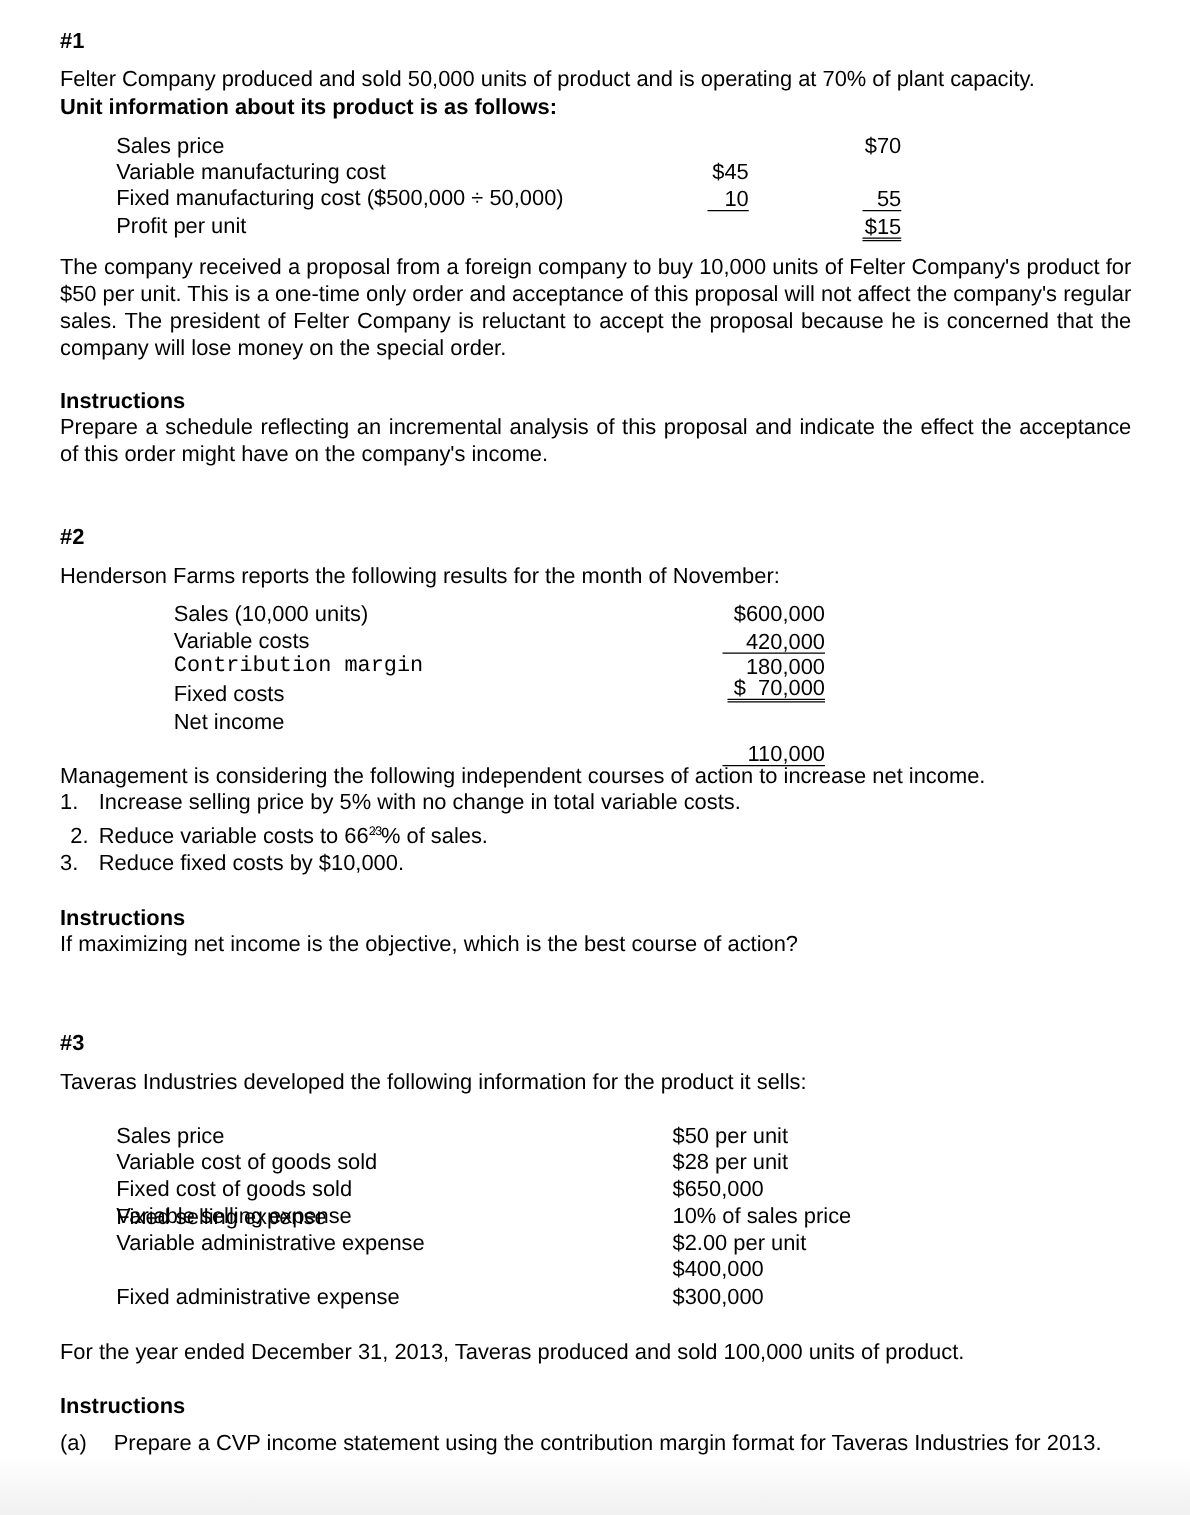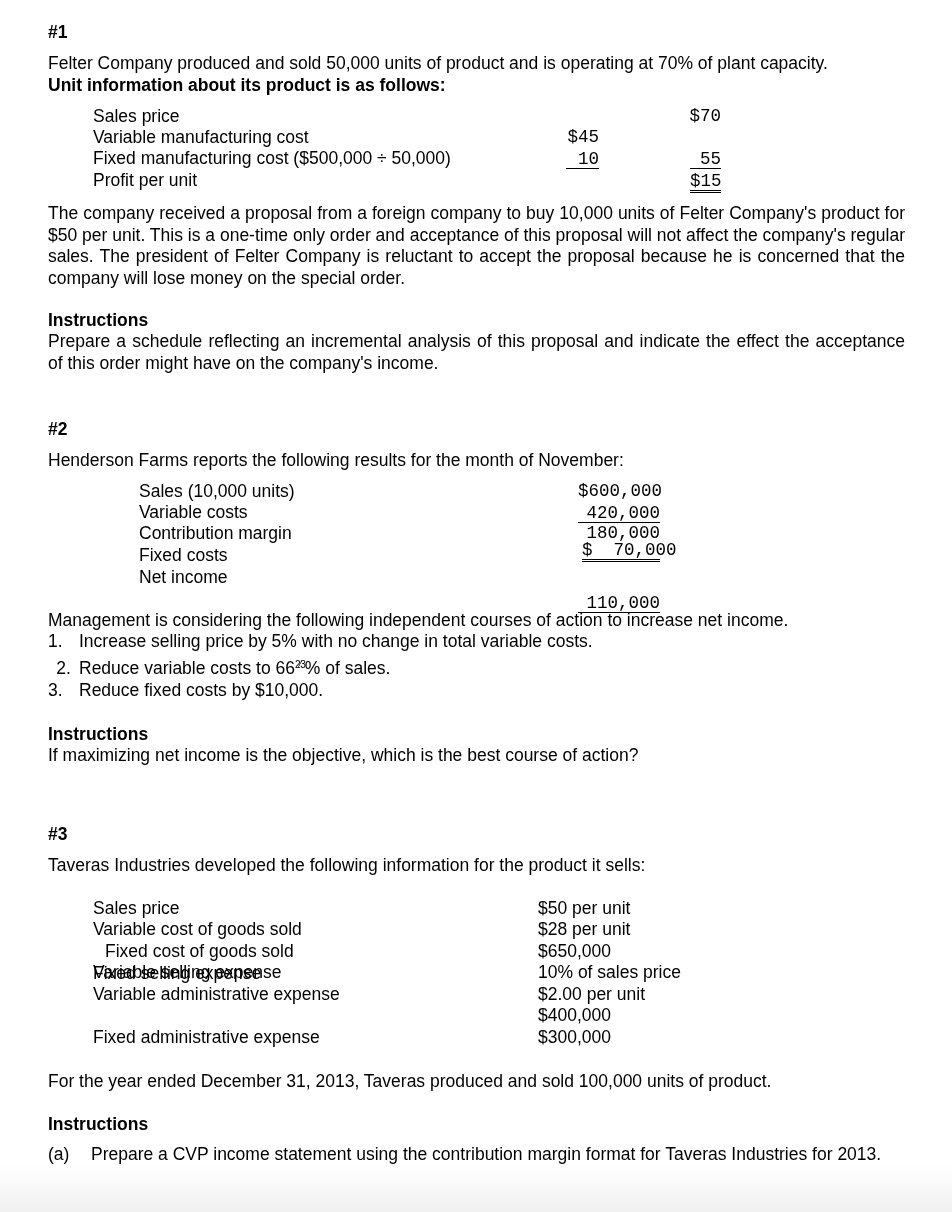--- a/index.html
+++ b/index.html
@@ -9,21 +9,21 @@
     font-family: "Liberation Sans", sans-serif;
     font-size: 17.5px; color: #000;
     position: relative;
   }
   .abs { position: absolute; white-space: nowrap; }
   .bold { font-weight: bold; }
   .para { position: absolute; left: 48px; width: 857px; line-height: 21.5px; text-align: justify; }
   .row { position: absolute; height: 21px; line-height: 21px; }
   .ul { border-bottom: 1.5px solid #000; line-height: 18px; }
   .dul { border-bottom: 3px double #000; line-height: 18px; }
-  .num { text-align: right; font-family: Liberation Mono, monospace; }
+  .num { text-align: right; }
   .frac { font-size: 10px; vertical-align: 6px; letter-spacing: -1px; }
 </style>
 </head>
 <body>
 
 <div class="abs bold" style="left:48px; top:22px;">#1</div>
 <div class="abs" style="left:48px; top:53px;">Felter Company produced and sold 50,000 units of product and is operating at 70% of plant capacity.</div>
 <div class="abs" style="left:48px; top:75px;font-weight:bold;">Unit information about its product is as follows:</div>
 
 <div>
@@ -56,21 +56,21 @@
 <div class="abs bold" style="left:48px; top:419px;">#2</div>
 <div class="abs" style="left:48px; top:450px;">Henderson Farms reports the following results for the month of November:</div>
 
 <div>
   <div class="abs" style="left:139px; top:481px;">Sales (10,000 units)</div>
   <div class="abs num" style="left:578px; width:82px; top:481px;">$600,000</div>
 
   <div class="abs" style="left:139px; top:502px;">Variable costs</div>
   <div class="abs num ul" style="left:578px; width:82px; top:504px;">420,000</div>
 
-  <div class="abs" style="left:139px; top:523px;">Contribution margin</div>
+  <div class="abs" style="left:139px; top:523px;font-family:Liberation Mono, monospace;">Contribution margin</div>
   <div class="abs num" style="left:578px; width:82px; top:523px;">180,000</div>
 
   <div class="abs" style="left:139px; top:545px;">Fixed costs</div>
   <div class="abs num ul" style="left:578px; width:82px; top:547px;margin-top:47px;">110,000</div>
 
   <div class="abs" style="left:139px; top:567px;">Net income</div>
   <div class="abs num dul" style="left:582px; width:78px; top:541px; white-space:pre;text-align:right;">$  70,000</div>
 </div>
 
 <div class="abs" style="left:48px; top:610px;">Management is considering the following independent courses of action to increase net income.</div>
@@ -92,21 +92,21 @@
 <div class="abs bold" style="left:48px; top:824px;">#3</div>
 <div class="abs" style="left:48px; top:855px;">Taveras Industries developed the following information for the product it sells:</div>
 
 <div>
   <div class="abs" style="left:93px; top:898px;">Sales price</div>
   <div class="abs" style="left:538px; top:898px;text-align:center;">$50 per unit</div>
 
   <div class="abs" style="left:93px; top:919px;">Variable cost of goods sold</div>
   <div class="abs" style="left:538px; top:919px;">$28 per unit</div>
 
-  <div class="abs" style="left:105px; top:941px;">Fixed cost of goods sold</div>
+  <div class="abs" style="left:93px; top:941px;">Fixed cost of goods sold</div>
   <div class="abs" style="left:538px; top:941px;">$650,000</div>
 
   <div class="abs" style="left:93px; top:962px;">Variable selling expense</div>
   <div class="abs" style="left:538px; top:962px;">10% of sales price</div>
 
   <div class="abs" style="left:93px; top:984px;">Variable administrative expense</div>
   <div class="abs" style="left:538px; top:984px;">$2.00 per unit</div>
 
   <div class="abs" style="left:93px; top:963px;">Fixed selling expense</div>
   <div class="abs" style="left:538px; top:1005px;">$400,000</div>

